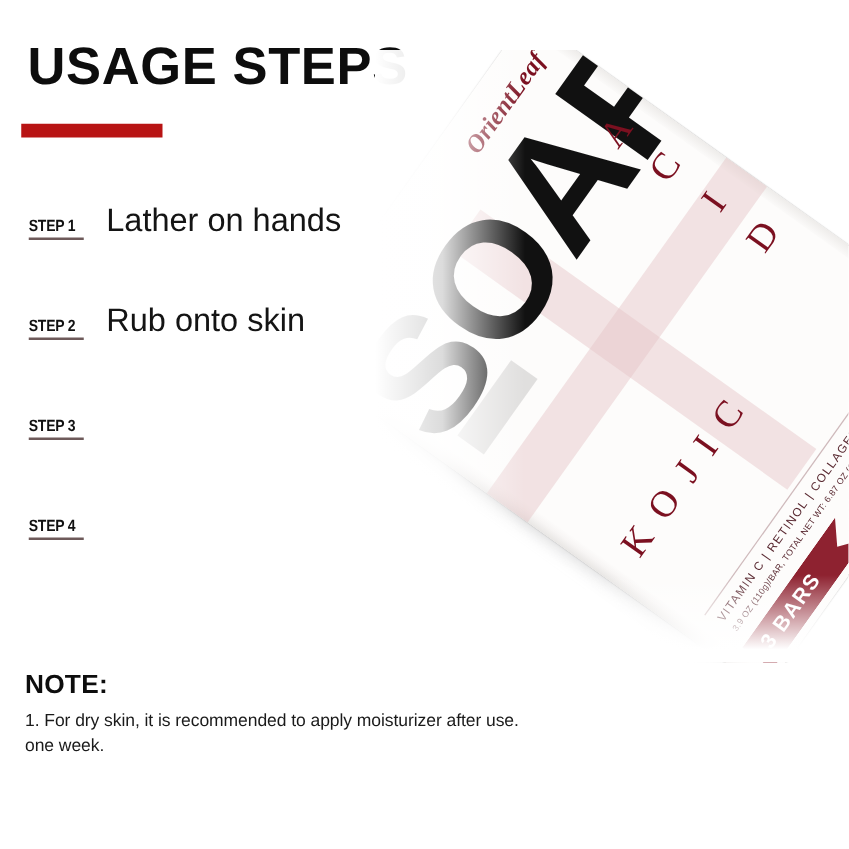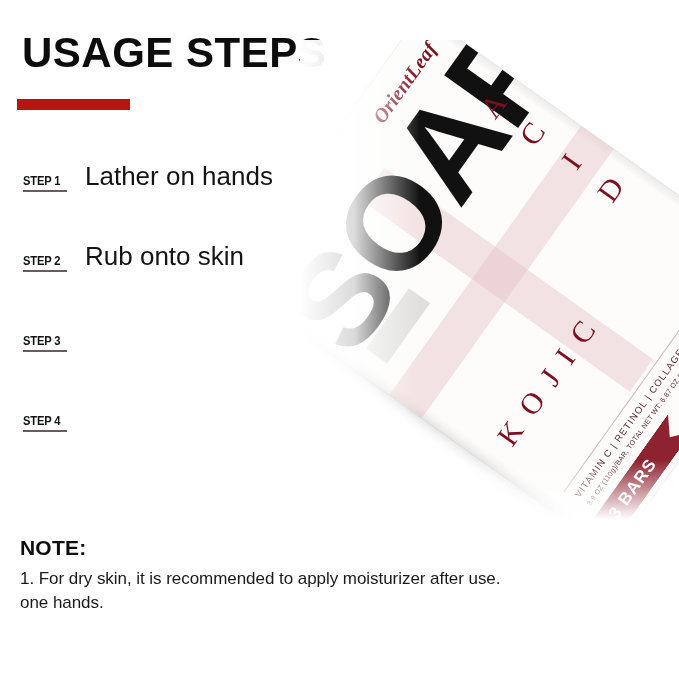--- a/index.html
+++ b/index.html
@@ -97,21 +97,21 @@
     width: 620px;
   }
   .note-heading {
     font-size: 21px;
     font-weight: 700;
     color: #0d0d0d;
     margin-bottom: 7px;
     letter-spacing: 0.2px;
   }
   .note-line {
-    font-size: 17px;
+    font-size: 14px;
     font-weight: 400;
     color: #1a1a1a;
     line-height: 1.42;
     letter-spacing: -0.05px;
   }
 
   
   .photo {
     position: absolute;
     left: 300px;
@@ -398,16 +398,16 @@
       </div>
     </div>
 
     <div class="fade-left"></div>
     <div class="fade-bottom"></div>
   </div>
 
   <div class="note">
     <div class="note-heading">NOTE:</div>
     <div class="note-line">1. For dry skin, it is recommended to apply moisturizer after use.</div>
-    <div class="note-line">one hands.</div>
+    <div class="note-line">one week.</div>
   </div>
 
 </div>
 
 </body></html>

